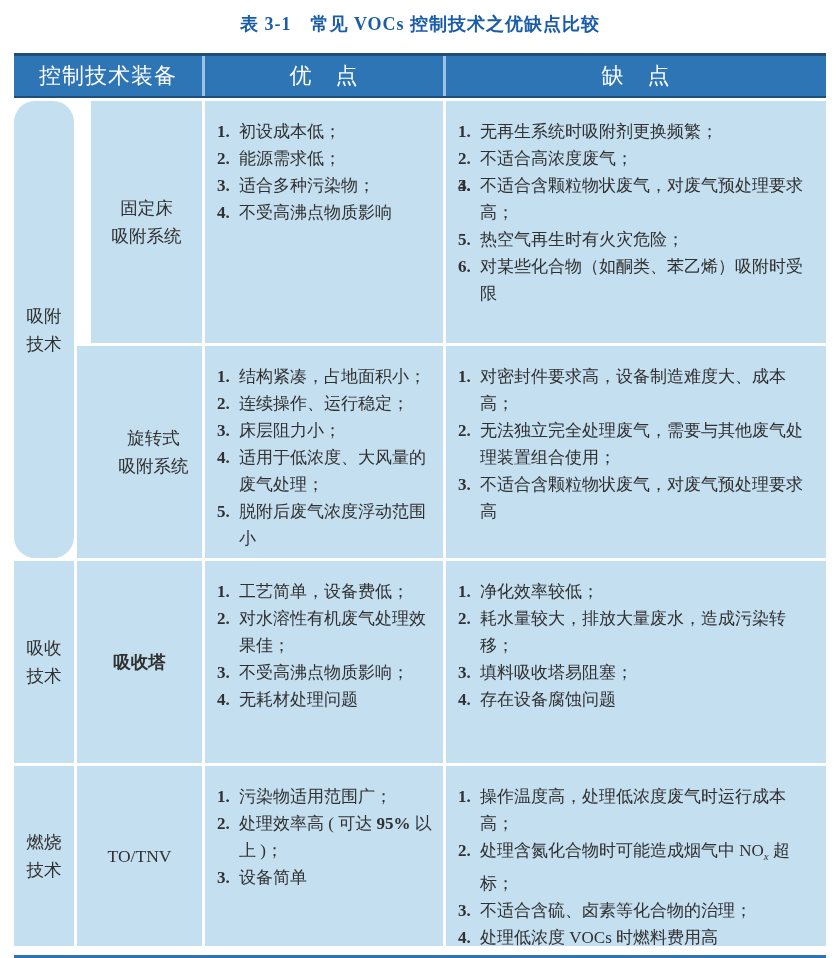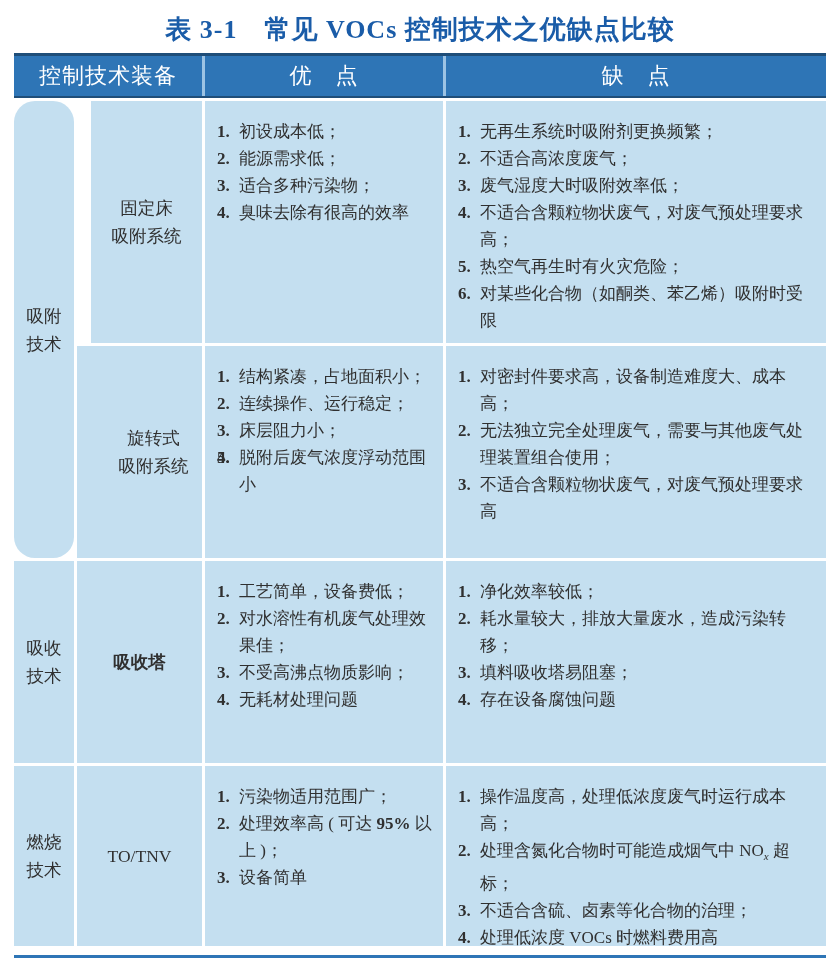--- a/index.html
+++ b/index.html
@@ -7,21 +7,21 @@
     position:relative;
     width:840px;height:958px;
     background:#ffffff;
     overflow:hidden;
     font-family:"Liberation Serif","DejaVu Serif",serif;
     color:#303030;
   }
   .title{
     position:absolute;top:12px;left:0;width:100%;
     text-align:center;
-    font-size:26px;font-weight:bold;
+    font-size:18px;font-weight:bold;
     color:#1a5ca8;
     letter-spacing:1px;
   }
   .table{
     position:absolute;left:14px;top:53px;width:812px;
   }
   .top-border{height:3px;background:#1f4e79;}
   .thead{
     display:grid;
     grid-template-columns:188px 238px 380px;
@@ -84,36 +84,36 @@
       <div class="th">优　点</div>
       <div class="th">缺　点</div>
     </div>
     <div class="tbody" id="tbody">
         <div class="cell cat-cell" style="grid-area: 1 / 1 / span 2; border-radius: 21px;">吸附<br>技术</div>
         <div class="cell sys-cell" style="grid-area: 1 / 2; margin-left: 14px;">固定床<br>吸附系统</div>
         <div class="cell list-cell" style="grid-area: 1 / 3;">
           <div class="item"><span class="num">1.</span><span>初设成本低；</span></div>
           <div class="item"><span class="num">2.</span><span>能源需求低；</span></div>
           <div class="item"><span class="num">3.</span><span>适合多种污染物；</span></div>
-          <div class="item"><span class="num">4.</span><span>臭味去除有很高的效率</span></div>
+          <div class="item"><span class="num">4.</span><span>不受高沸点物质影响</span></div>
         </div>
         <div class="cell list-cell" style="grid-area: 1 / 4;">
           <div class="item"><span class="num">1.</span><span>无再生系统时吸附剂更换频繁；</span></div>
           <div class="item"><span class="num">2.</span><span>不适合高浓度废气；</span></div>
-          <div class="item"><span class="num">3.</span><span>废气湿度大时吸附效率低；</span></div>
+          <div class="item"><span class="num">3.</span></div>
           <div class="item"><span class="num">4.</span><span>不适合含颗粒物状废气，对废气预处理要求高；</span></div>
           <div class="item"><span class="num">5.</span><span>热空气再生时有火灾危险；</span></div>
           <div class="item"><span class="num">6.</span><span>对某些化合物（如酮类、苯乙烯）吸附时受限</span></div>
         </div>
         <div class="cell sys-cell" style="grid-area: 2 / 2; padding-left: 28px;">旋转式<br>吸附系统</div>
         <div class="cell list-cell" style="grid-area: 2 / 3;">
           <div class="item"><span class="num">1.</span><span>结构紧凑，占地面积小；</span></div>
           <div class="item"><span class="num">2.</span><span>连续操作、运行稳定；</span></div>
           <div class="item"><span class="num">3.</span><span>床层阻力小；</span></div>
-          <div class="item"><span class="num">4.</span></div>
+          <div class="item"><span class="num">4.</span><span>适用于低浓度、大风量的废气处理；</span></div>
           <div class="item"><span class="num">5.</span><span>脱附后废气浓度浮动范围小</span></div>
         </div>
         <div class="cell list-cell" style="grid-area: 2 / 4;">
           <div class="item"><span class="num">1.</span><span>对密封件要求高，设备制造难度大、成本高；</span></div>
           <div class="item"><span class="num">2.</span><span>无法独立完全处理废气，需要与其他废气处理装置组合使用；</span></div>
           <div class="item"><span class="num">3.</span><span>不适合含颗粒物状废气，对废气预处理要求高</span></div>
         </div>
         <div class="cell cat-cell" style="grid-area: 3 / 1 / span 1;">吸收<br>技术</div>
         <div class="cell sys-cell" style="grid-area: 3 / 2; font-weight: bold;">吸收塔</div>
         <div class="cell list-cell" style="grid-area: 3 / 3;">

